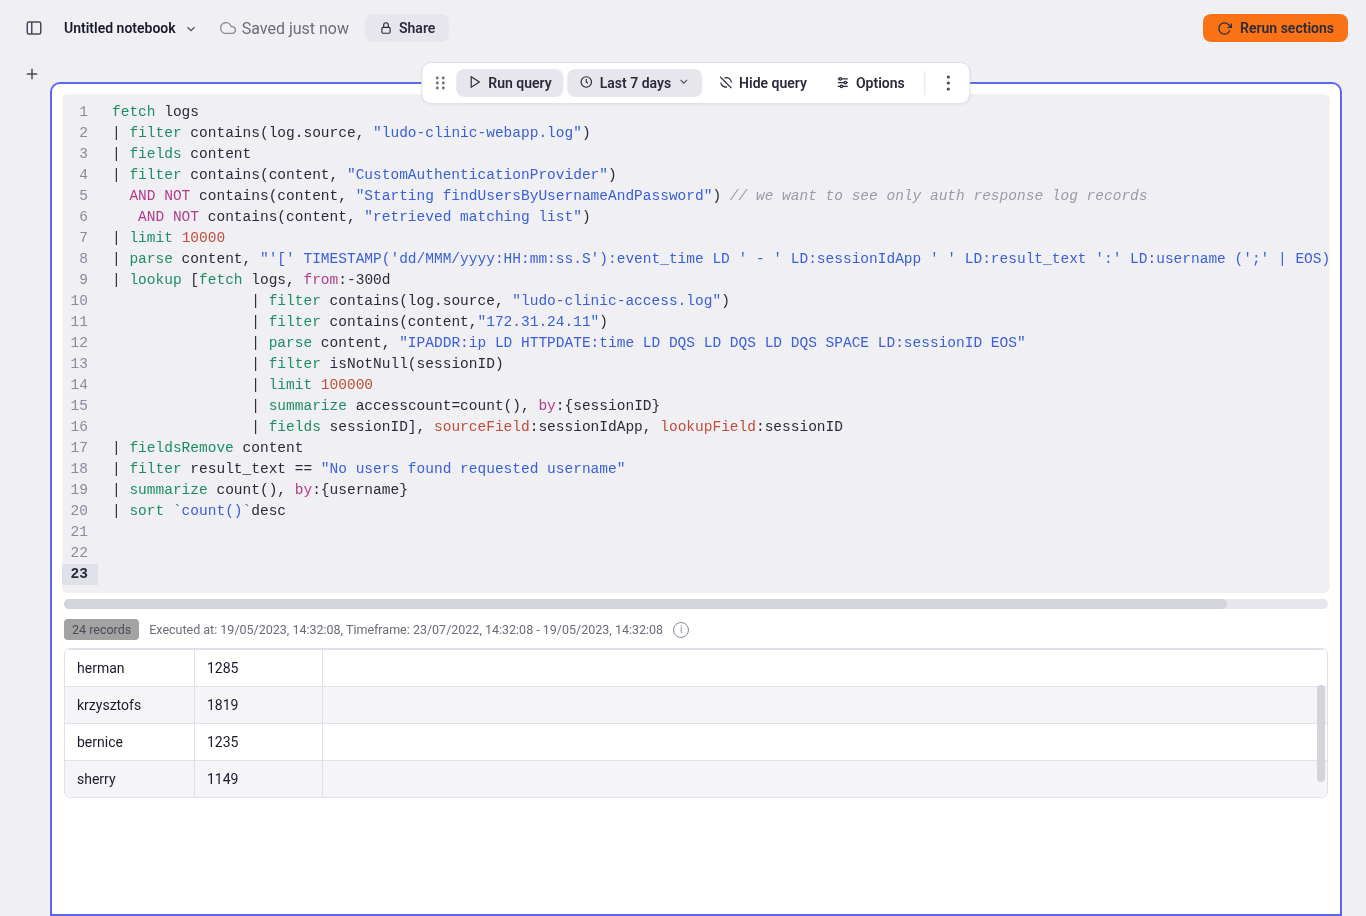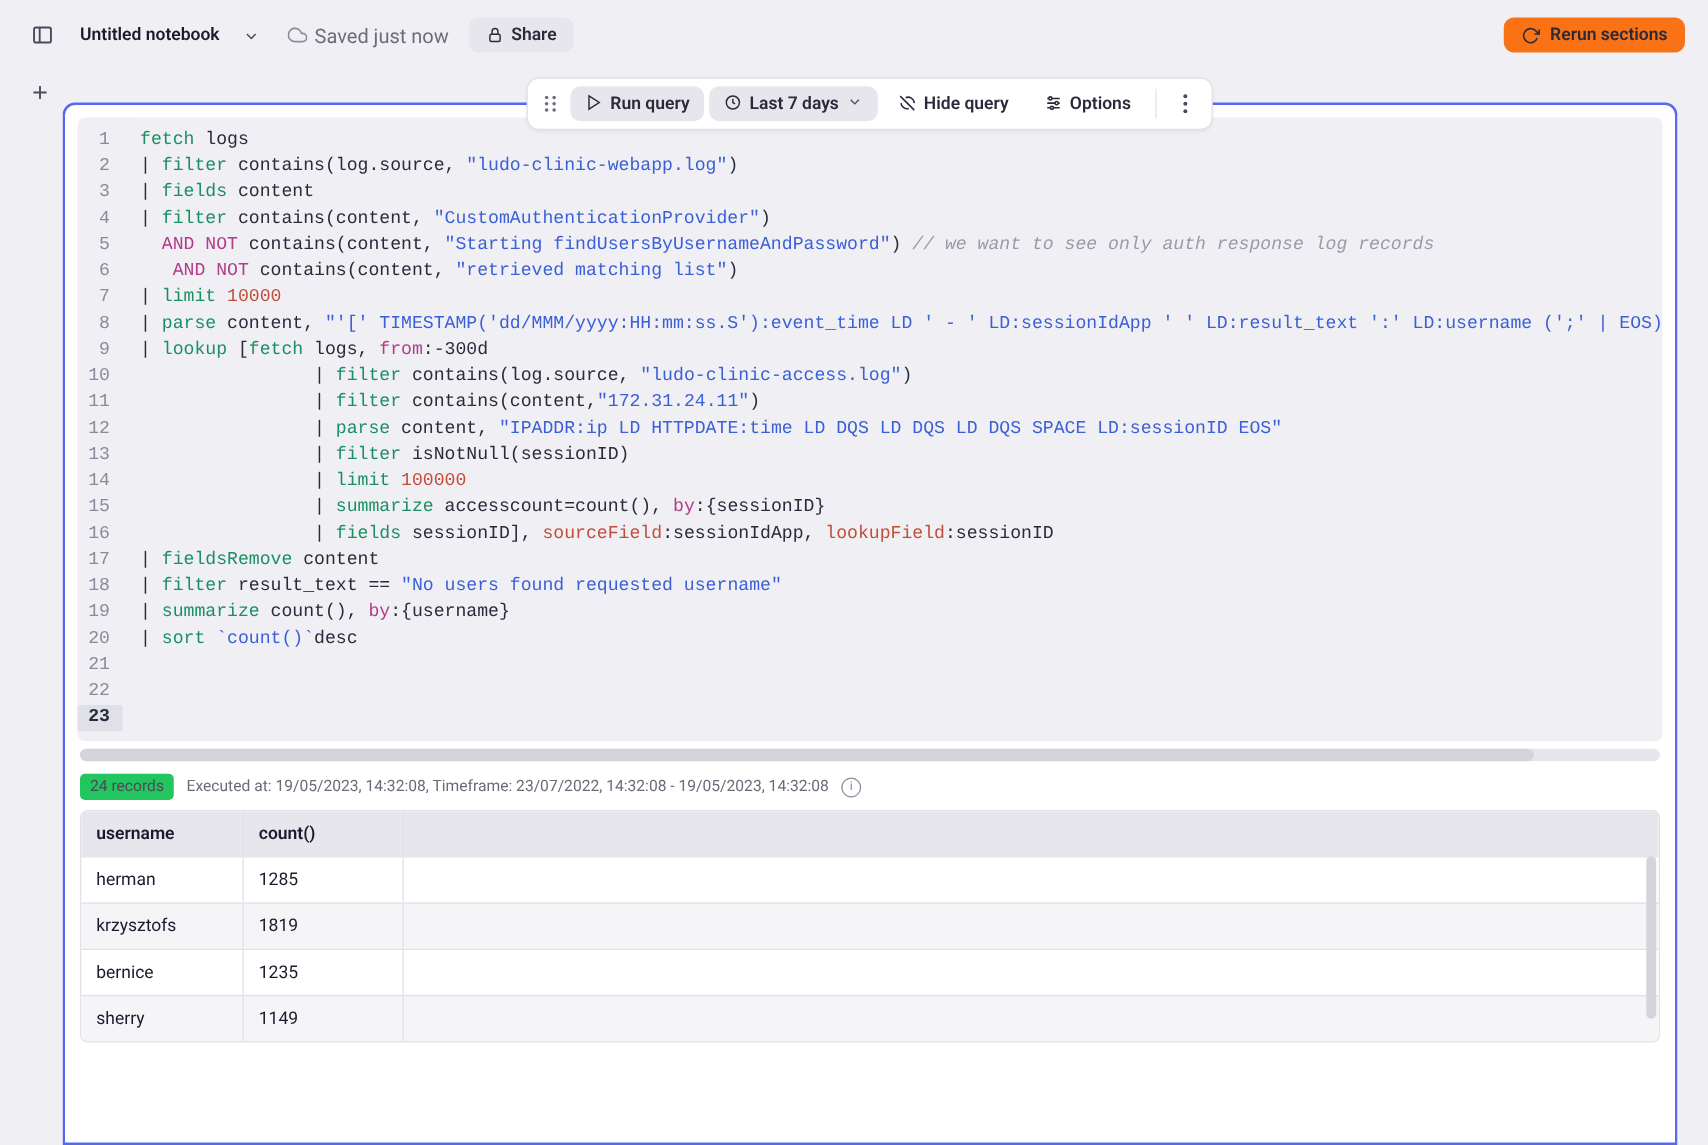--- a/index.html
+++ b/index.html
@@ -19,21 +19,21 @@
     gap: 8px;
     height: 56px;
   }
   .icon-btn {
     width: 32px; height: 32px;
     display: flex; align-items: center; justify-content: center;
     border-radius: 6px;
     color: #4a4a5a;
   }
   .notebook-title {
-    display: flex; align-items: flex-end; gap: 18px;
+    display: flex; align-items: flex-end; gap: 8px;
     padding: 4px 6px; border-radius: 6px;
     font-weight: 600; color: #1a1a2e;
     cursor: pointer;
   }
   .saved {
     display: flex; align-items: center; gap: 6px;
     color: #6b6b7a; font-size: 16px; margin-left: 8px;
   }
   .share-btn {
     display: flex; align-items: center; gap: 6px;
@@ -124,21 +124,21 @@
     height: 10px; margin: 0 12px 6px 12px; position:relative;
     background:#e6e6ec; border-radius:5px;
   }
   .editor-scroll .thumb{ position:absolute; left:0; width:92%; height:100%; background:#d4d4dc; border-radius:5px;}
 
   .meta-row {
     display:flex; align-items:center; gap:10px;
     padding: 4px 12px 8px 12px; font-size:12.5px; color:#6b6b7a;
   }
   .records-badge {
-    background:#22c55e; border-radius:4px; padding:3px 8px; color:#4a4a5a;
+    background:#a3a3a3; border-radius:4px; padding:3px 8px; color:#4a4a5a;
   }
   .info-ic { width:16px; height:16px; border:1.5px solid #8a8a9a; border-radius:50%; display:inline-flex; align-items:center; justify-content:center; font-size:10px; color:#8a8a9a;}
 
   .table {
     margin: 0 12px 0 12px;
     border: 1px solid #e0e0e8; border-radius:6px; overflow:hidden;
     position: relative;
   }
   .table-scroll { position:absolute; right:2px; top:36px; bottom:4px; width:8px;}
   .table-scroll .thumb{ position:absolute; top:0; width:100%; height:90%; background:#d4d4dc; border-radius:4px;}
@@ -287,25 +287,20 @@
         <div class="thumb"></div>
       </div>
 
     <div class="meta-row">
       <span class="records-badge">24 records</span>
       <span>Executed at: 19/05/2023, 14:32:08, Timeframe: 23/07/2022, 14:32:08 - 19/05/2023, 14:32:08</span>
       <span class="info-ic">i</span>
     </div>
 
     <div class="table">
-      <div class="thead">
-        <div class="th col-user">username</div>
-        <div class="th col-count">count()</div>
-        <div class="th col-rest"></div>
-      </div>
       <div id="tbody">
           <div class="trow">
             <div class="td col-user">herman</div>
             <div class="td col-count">1285</div>
             <div class="td col-rest"></div>
           </div>
           <div class="trow">
             <div class="td col-user">krzysztofs</div>
             <div class="td col-count">1819</div>
             <div class="td col-rest"></div>

